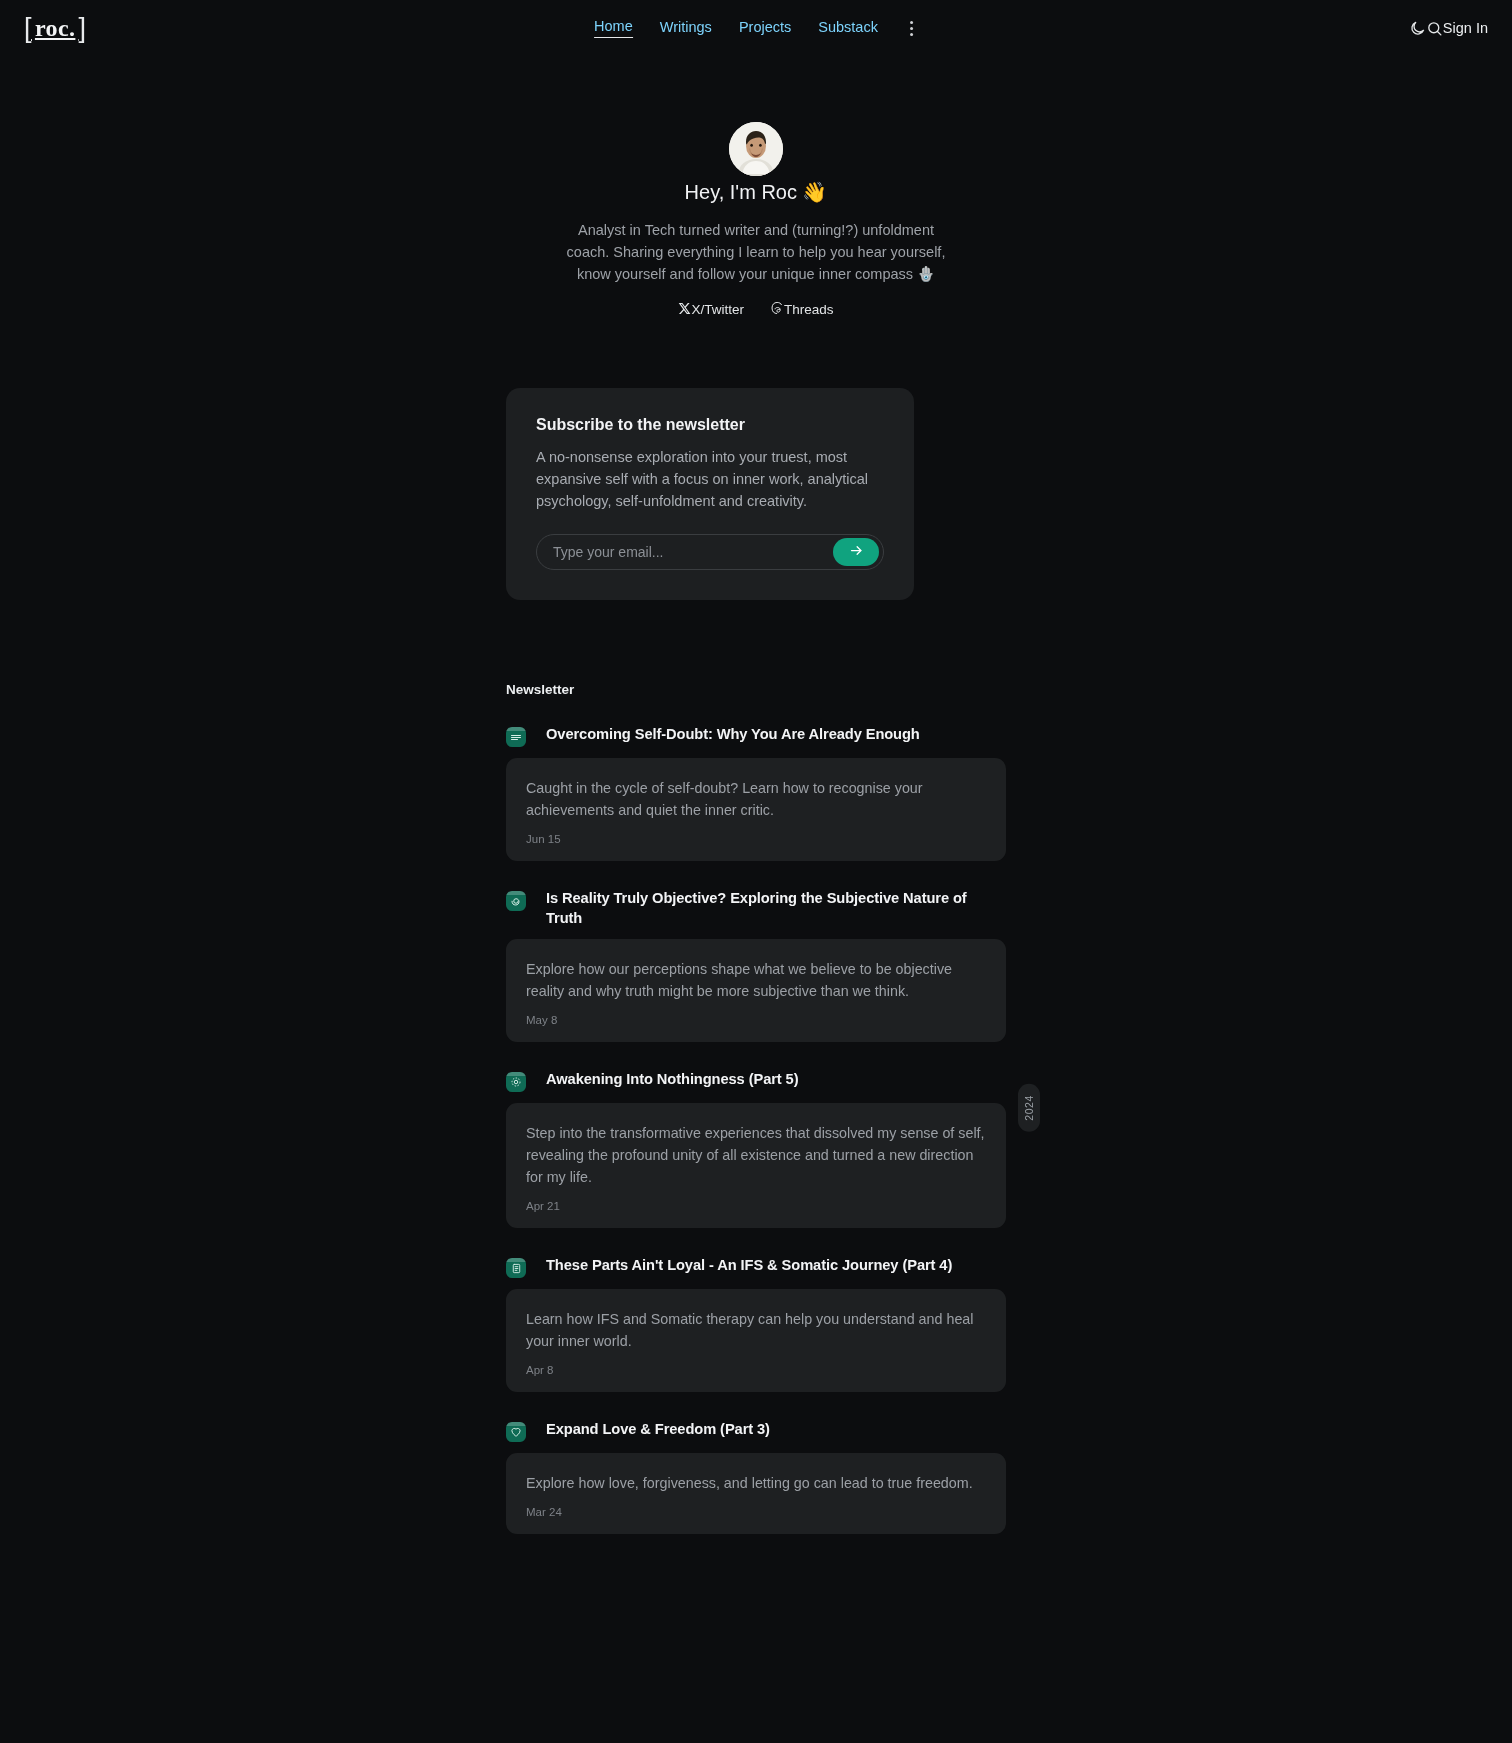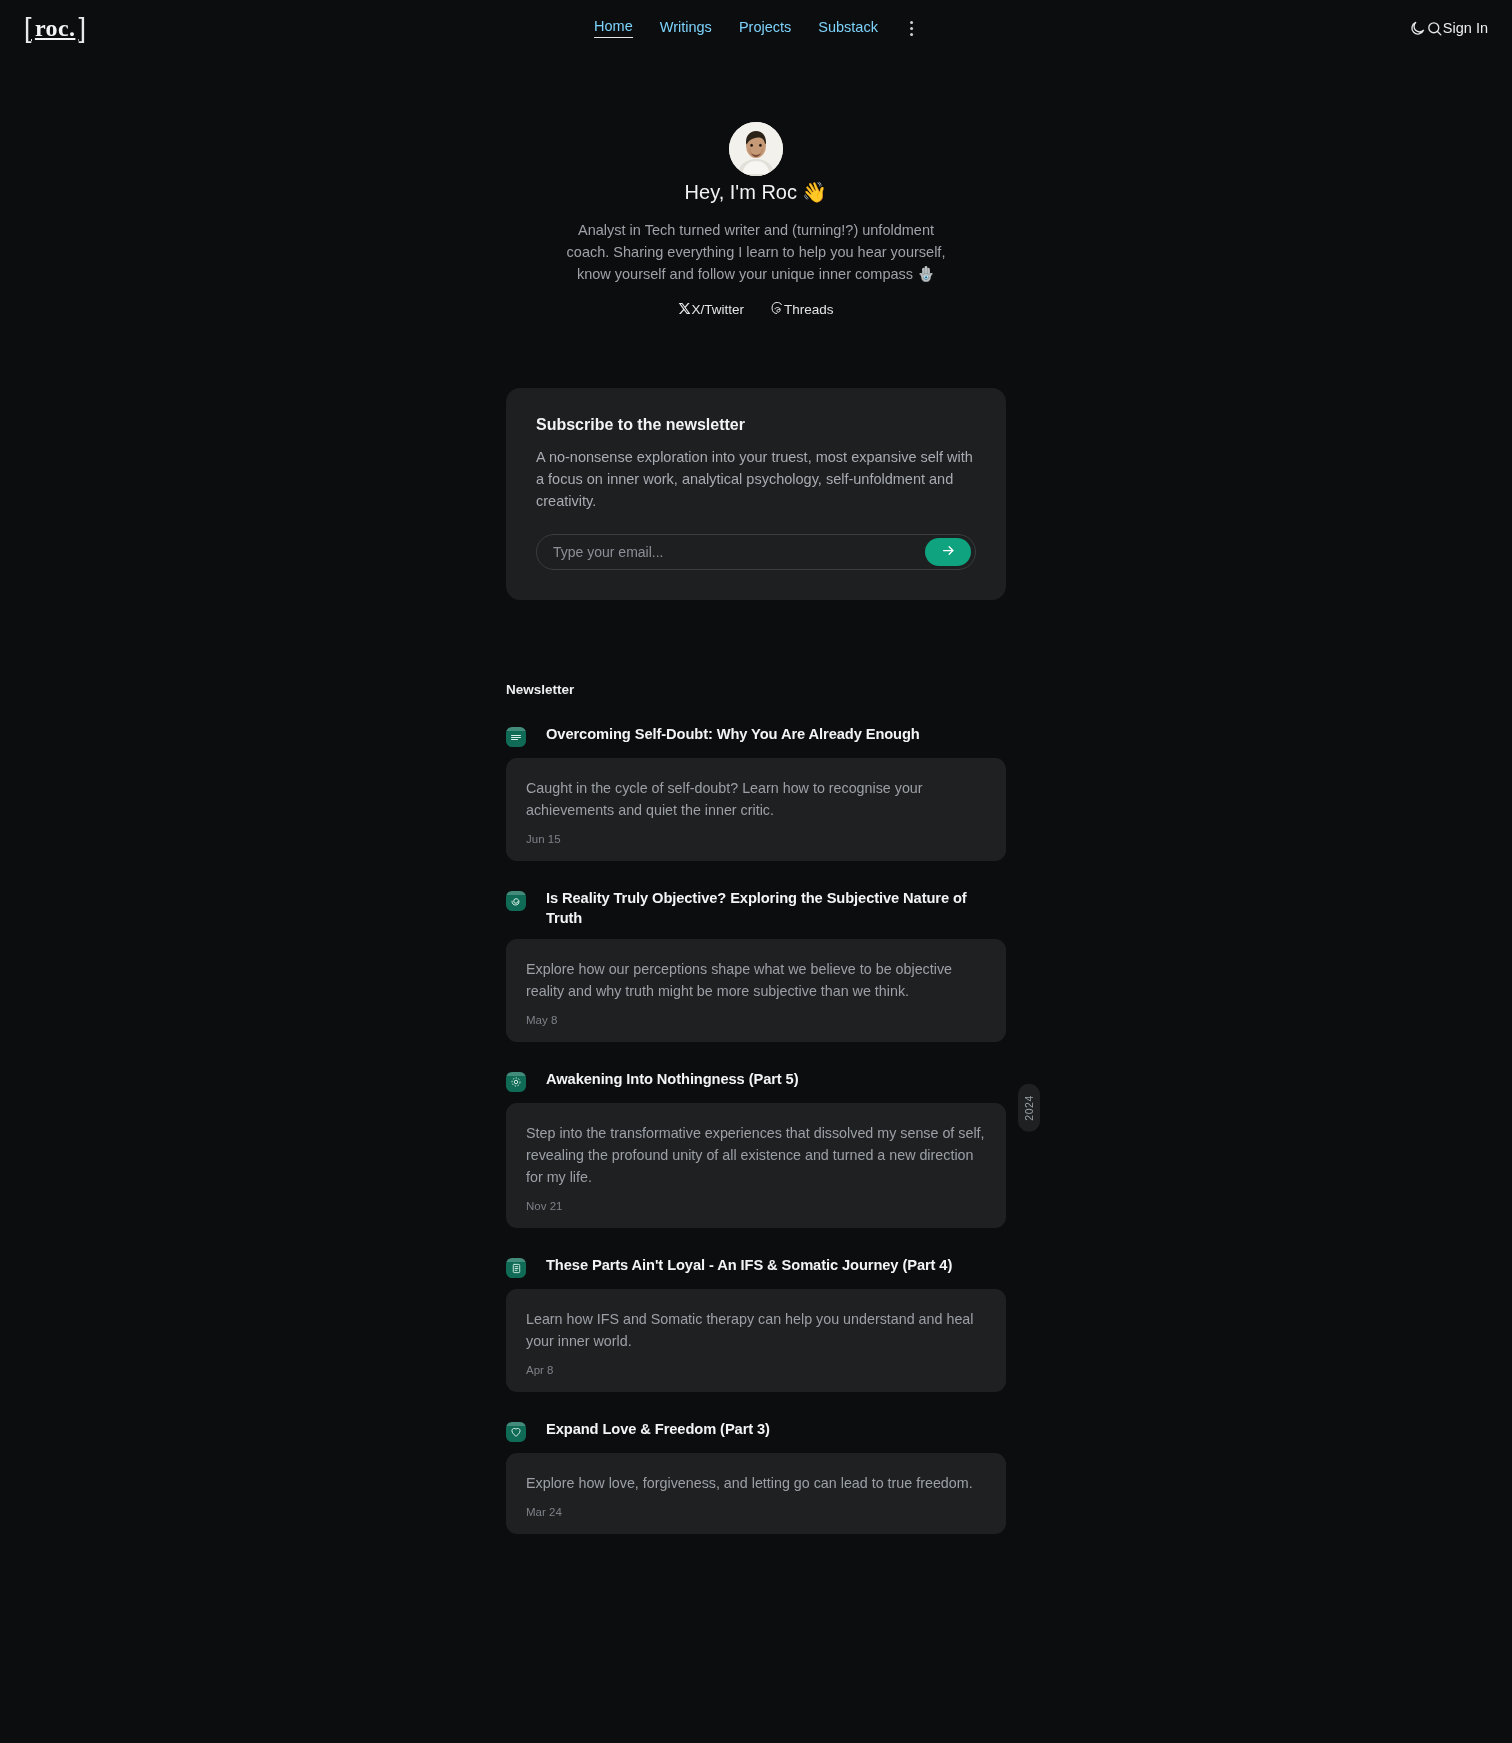--- a/index.html
+++ b/index.html
@@ -99,21 +99,21 @@
     display: flex; align-items: center; 
     color: #e3e5e7; font-size: 13.5px; text-decoration: none;
   }
 
   
   .subscribe {
     margin-top: 70px;
     background: #1d1f21;
     border-radius: 14px;
     padding: 28px 30px 30px 30px;
-    width: 500px;
+    width: 408px;
   }
   .sub-title { font-size: 16px; font-weight: 600; color: #f2f3f5; }
   .sub-desc {
     margin-top: 13px;
     font-size: 14.5px;
     line-height: 1.5;
     color: #a8acb2;
   }
   .sub-form {
     margin-top: 22px;
@@ -334,21 +334,21 @@
         <span class="post-ico">
           <svg width="12" height="12" viewBox="0 0 24 24" fill="none" stroke="#d6efe7" stroke-width="2">
             <circle cx="12" cy="12" r="3.5"></circle>
               <circle cx="12" cy="12" r="8" stroke-dasharray="3 3"></circle>
           </svg>
         </span>
         <a href="#" class="post-title">Awakening Into Nothingness (Part 5)</a>
       </div>
       <div class="post-card">
         <div class="post-desc">Step into the transformative experiences that dissolved my sense of self, revealing the profound unity of all existence and turned a new direction for my life.</div>
-        <div class="post-date">Nov 21</div>
+        <div class="post-date">Apr 21</div>
       </div>
     </div>
 
     <div class="post">
       <div class="post-head">
         <span class="post-ico">
           <svg width="11" height="11" viewBox="0 0 24 24" fill="none" stroke="#d6efe7" stroke-width="2" stroke-linecap="round">
             <rect x="5" y="3" width="14" height="18" rx="2"></rect>
               <line x1="9" y1="8" x2="15" y2="8"></line>
               <line x1="9" y1="12" x2="15" y2="12"></line>

